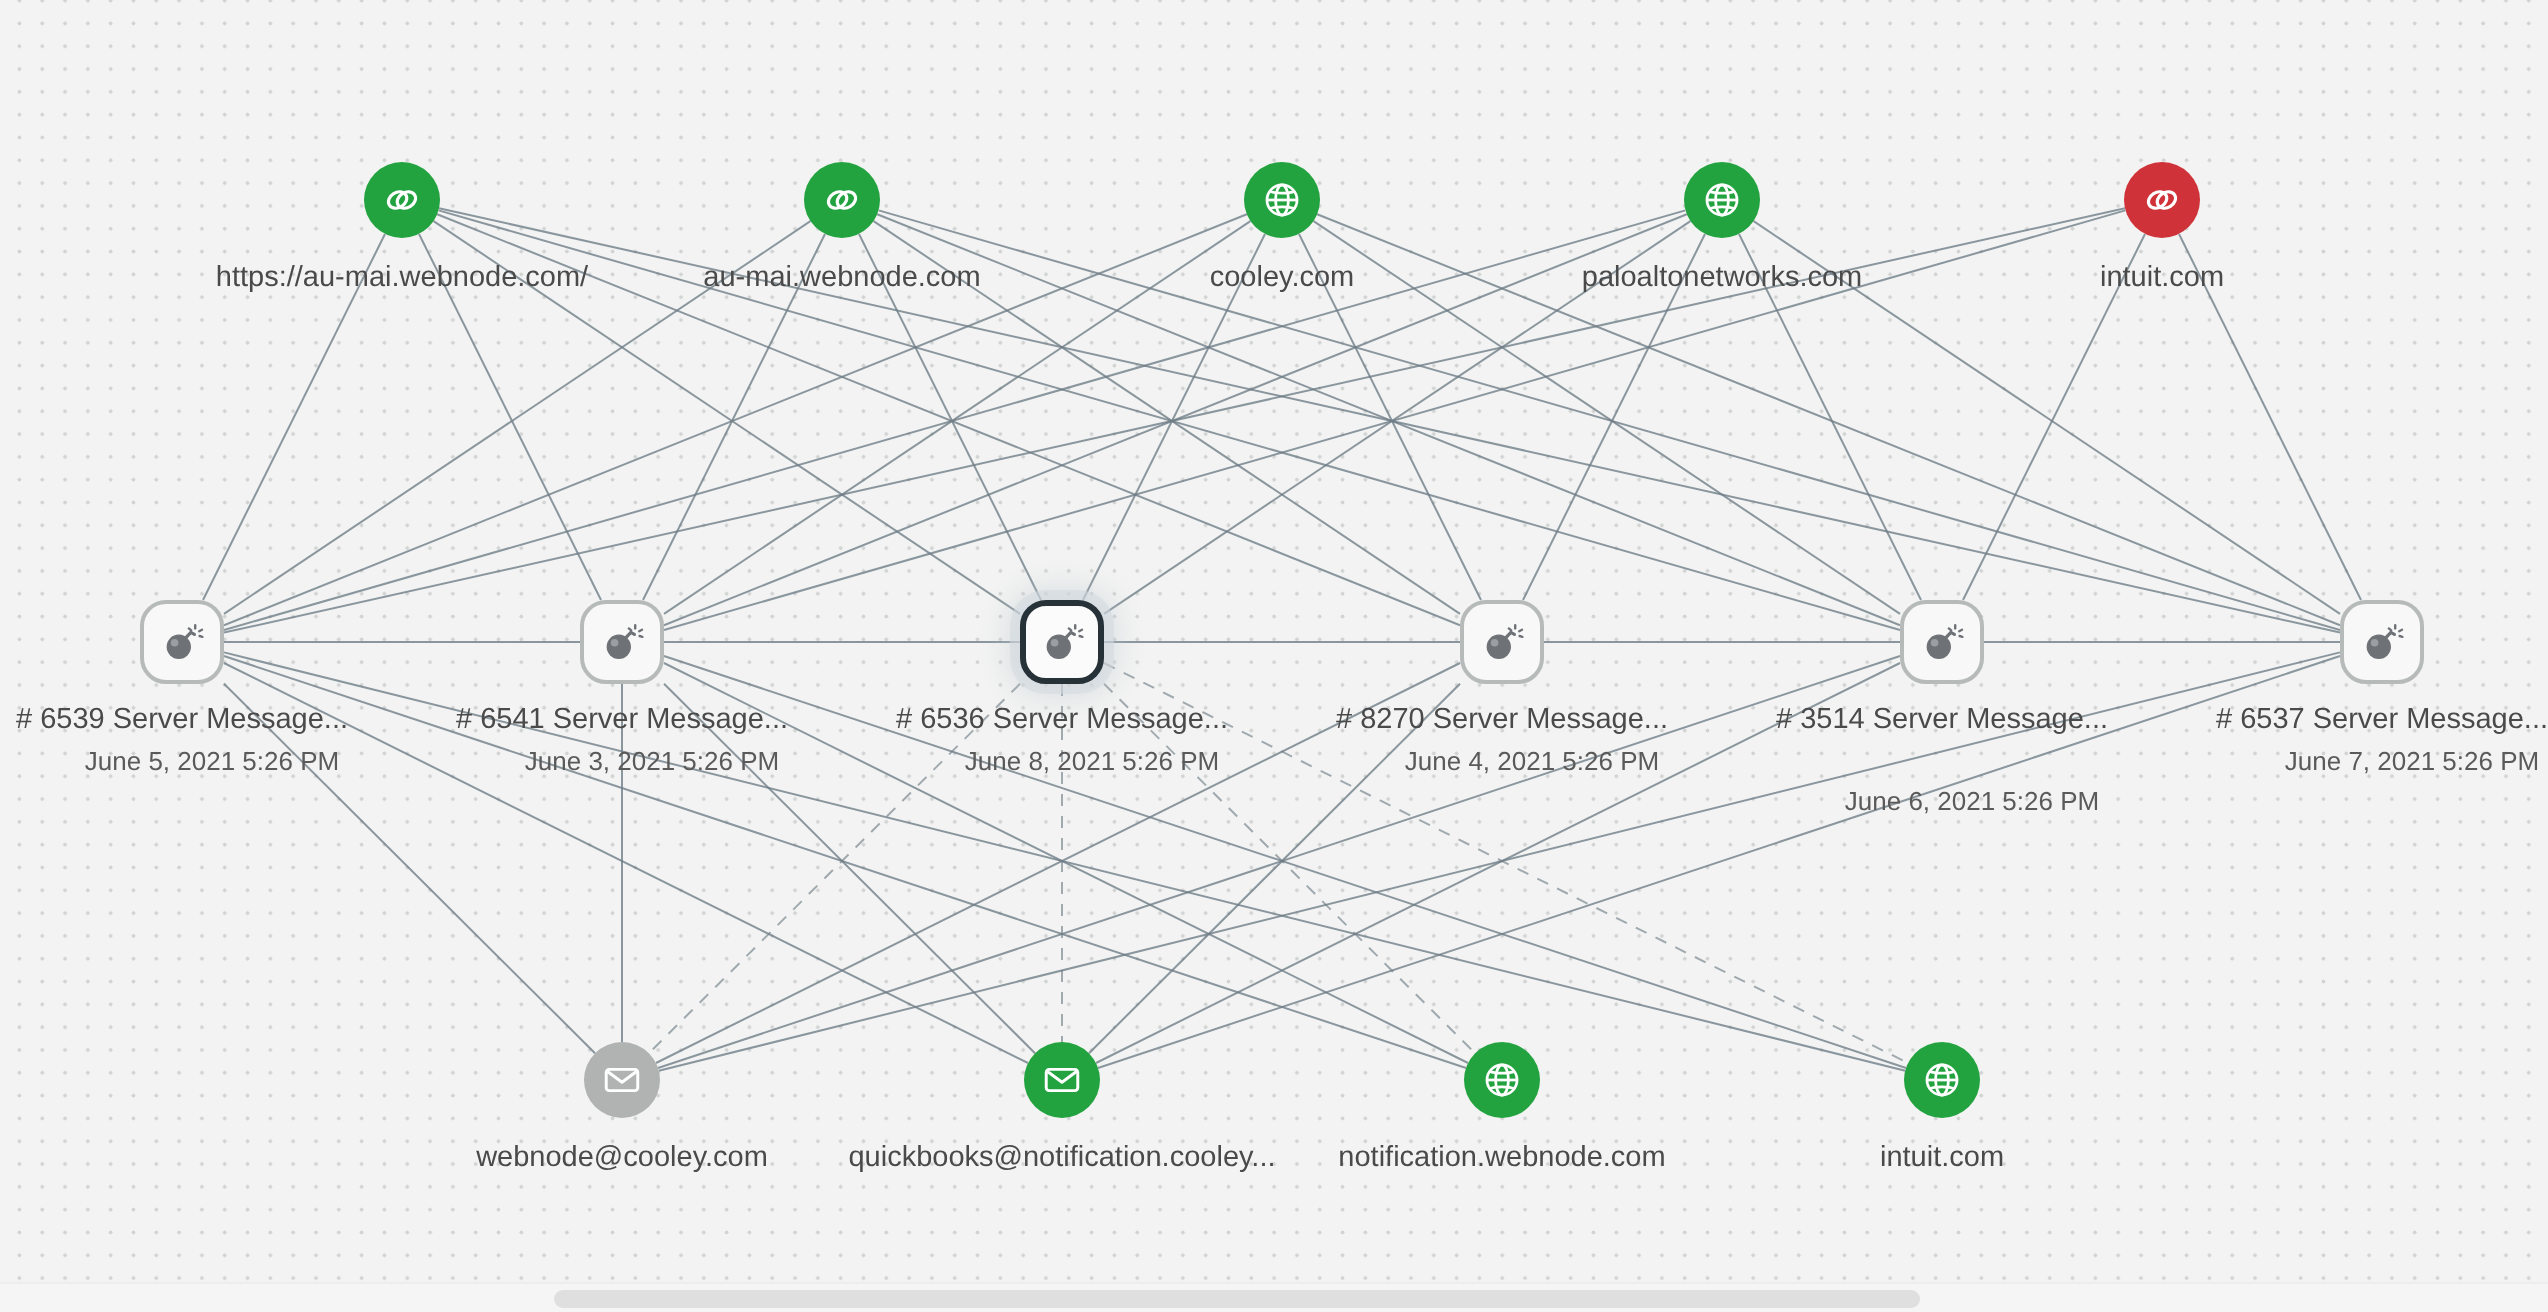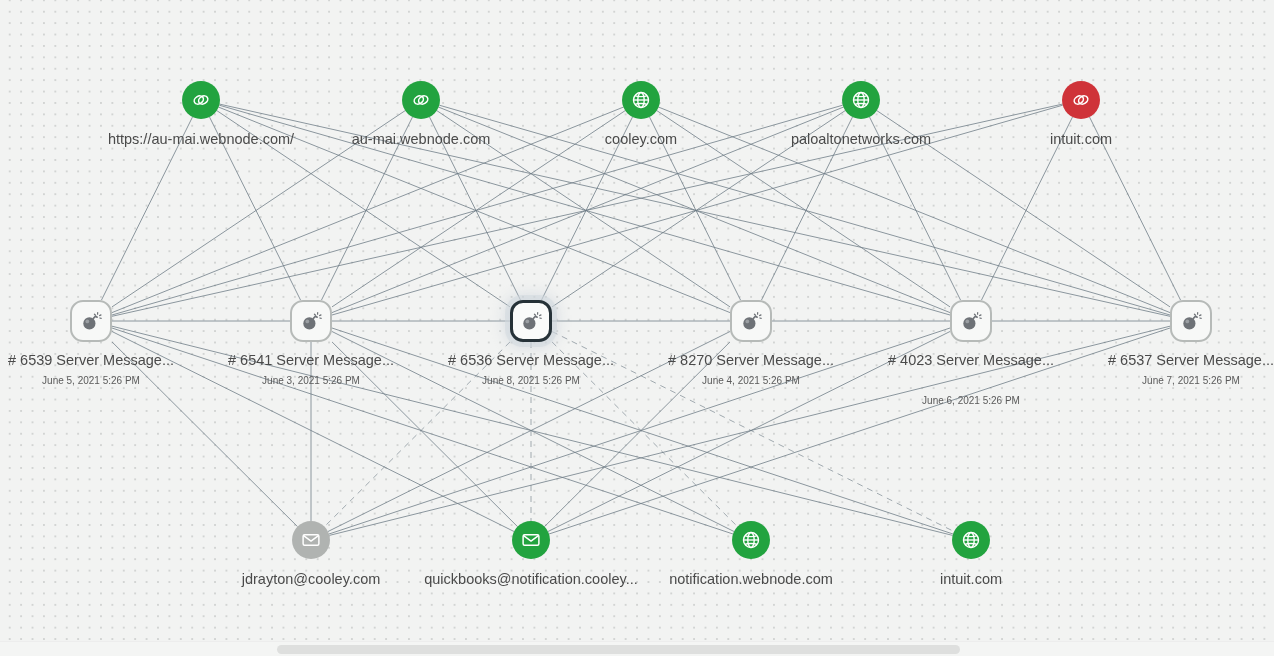--- a/index.html
+++ b/index.html
@@ -63,22 +63,23 @@
     position: absolute;
     transform: translateX(-50%);
     white-space: nowrap;
     color: #4a4a4a;
     font-size: 14.5px;
     line-height: 17px;
     text-align: center;
     pointer-events: none;
   }
   .label.sub {
-    font-size: 10px;
+    font-size: 13px;
     color: #5a5a5a;
+    margin-left: 15px;
   }
   
   #scroll-track {
     position: absolute;
     left: 0; bottom: 0;
     width: 1274px; height: 14px;
     background: #f4f5f4;
     border-top: 1px solid #ededed;
   }
   #scroll-thumb {
@@ -280,21 +281,21 @@
             <path d="M14.2 9.6 L16.4 7.2 L18.2 8.2" fill="none" stroke="#6e7277" stroke-width="1.6" stroke-linecap="round"></path>
             <g stroke="#6e7277" stroke-width="1.2" stroke-linecap="round">
               <line x1="18.6" y1="5.2" x2="18.6" y2="3.6"></line>
               <line x1="20.6" y1="6.6" x2="22.0" y2="5.9"></line>
               <line x1="16.6" y1="6.2" x2="15.4" y2="5.2"></line>
               <line x1="20.8" y1="9.0" x2="22.2" y2="9.4"></line>
             </g>
           </svg>
         </div>
       </div>
-      <div class="label" style="left: 971px; top: 352px;"># 4023 Server Message...</div>
+      <div class="label" style="left: 971px; top: 352px;"># 3514 Server Message...</div>
       <div class="label sub" style="left: 971px; top: 392px;">June 6, 2021 5:26 PM</div>
       <div class="node node-sq" style="left: 1191px; top: 321px;">
         <div class="card">
           <svg width="24" height="24" viewBox="0 0 24 24">
             <circle cx="10.4" cy="14.4" r="6.1" fill="#6e7277"></circle>
             <circle cx="8.3" cy="12.4" r="1.9" fill="#9b9fa3"></circle>
             <path d="M14.2 9.6 L16.4 7.2 L18.2 8.2" fill="none" stroke="#6e7277" stroke-width="1.6" stroke-linecap="round"></path>
             <g stroke="#6e7277" stroke-width="1.2" stroke-linecap="round">
               <line x1="18.6" y1="5.2" x2="18.6" y2="3.6"></line>
               <line x1="20.6" y1="6.6" x2="22.0" y2="5.9"></line>
@@ -307,21 +308,21 @@
       <div class="label" style="left: 1191px; top: 352px;"># 6537 Server Message...</div>
       <div class="label sub" style="left: 1191px; top: 372px; text-align: center;">June 7, 2021 5:26 PM</div>
       <div class="node node-round" style="left: 311px; top: 540px;">
         <div class="disc" style="background: rgb(176, 179, 177);">
           <svg width="22" height="22" viewBox="0 0 24 24" fill="none" stroke="#ffffff" stroke-width="1.6" stroke-linejoin="round">
             <rect x="3.4" y="6.2" width="17.2" height="11.6" rx="1.6"></rect>
             <path d="M3.9 7.2 L12 13.2 L20.1 7.2"></path>
           </svg>
         </div>
       </div>
-      <div class="label" style="left: 311px; top: 571px;">jdrayton@cooley.com</div>
+      <div class="label" style="left: 311px; top: 571px;">webnode@cooley.com</div>
       <div class="node node-round" style="left: 531px; top: 540px;">
         <div class="disc" style="background: rgb(34, 163, 63);">
           <svg width="22" height="22" viewBox="0 0 24 24" fill="none" stroke="#ffffff" stroke-width="1.6" stroke-linejoin="round">
             <rect x="3.4" y="6.2" width="17.2" height="11.6" rx="1.6"></rect>
             <path d="M3.9 7.2 L12 13.2 L20.1 7.2"></path>
           </svg>
         </div>
       </div>
       <div class="label" style="left: 531px; top: 571px;">quickbooks@notification.cooley...</div>
       <div class="node node-round" style="left: 751px; top: 540px;">

